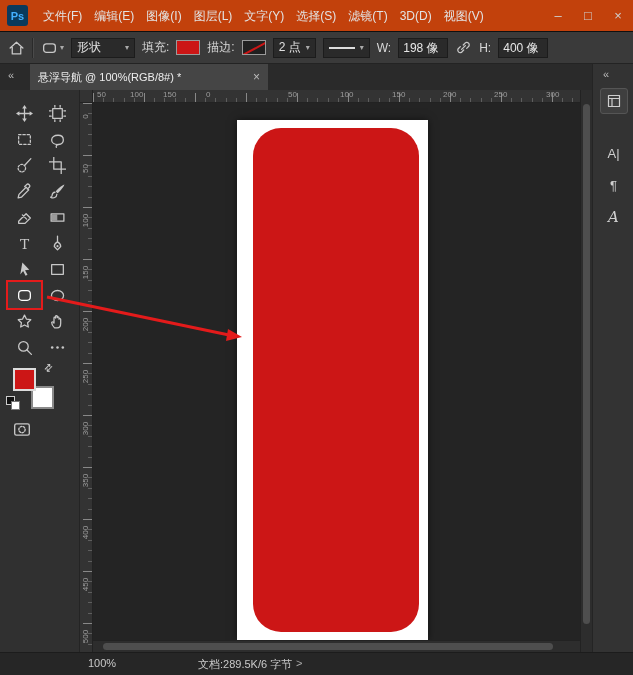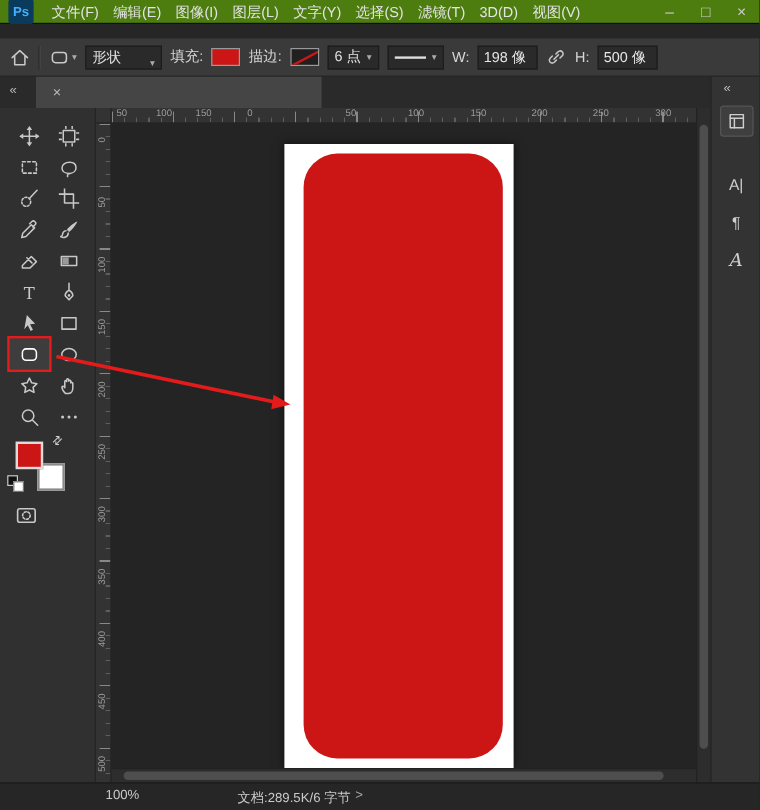--- a/index.html
+++ b/index.html
@@ -2,42 +2,42 @@
 <html style="--accent-red: #cc1616; --arrow-red: #e41b1b; --foreground: #cc1616; --background: #ffffff; --shape-red: #cc1616;"><head>
 <meta charset="utf-8">
 <style>
   html,body{margin:0;padding:0;}
   body{
     width:633px;height:675px;position:relative;overflow:hidden;
     background:#262626;color:#ddd;
     font-family:"Liberation Sans","DejaVu Sans",sans-serif;
   }
   
-  #titlebar{position:absolute;left:0;top:0;width:633px;height:20px;background:#4d7c0f;
+  #titlebar{position:absolute;left:0;top:0;width:633px;height:32px;background:#c2410c;
     border-bottom:1px solid #101010;display:flex;align-items:center;box-sizing:border-box;}
   .ps-logo{width:21px;height:21px;margin:0 9px 0 7px;background:#0a3a5c;color:#43b0ff;
     font-size:11px;font-weight:bold;display:flex;align-items:center;justify-content:center;border-radius:3px;flex:none;}
   .menu-items{display:flex;}
   .menu-item{padding:0 6px;font-size:12px;color:#e3e3e3;line-height:32px;white-space:nowrap;}
   .win-controls{margin-left:auto;display:flex;}
   .win-btn{width:30px;text-align:center;font-size:13px;color:#cfcfcf;line-height:30px;}
   
   #optionsbar{position:absolute;top:32px;left:0;width:633px;height:32px;background:#3a3a3a;
     border-bottom:1px solid #232323;display:flex;align-items:center;gap:7px;padding:0 8px;
     box-sizing:border-box;overflow:hidden;}
   .opt-label{font-size:12px;color:#d8d8d8;white-space:nowrap;}
   .opt-icon{color:#c9c9c9;display:flex;align-items:center;}
   .opt-icon svg{width:17px;height:17px;display:block;}
   .vdiv{width:1px;height:20px;background:#2a2a2a;border-right:1px solid #4a4a4a;flex:none;}
   .tool-preset{display:flex;align-items:center;gap:2px;color:#c9c9c9;}
   .tool-preset svg{width:17px;height:17px;}
   .caret{font-size:8px;color:#aaa;}
   .combo{display:flex;align-items:center;gap:5px;background:#2a2a2a;border:1px solid #1c1c1c;
     height:20px;padding:0 5px;font-size:12px;color:#e0e0e0;box-sizing:border-box;white-space:nowrap;}
-  .combo.mode{width:64px;justify-content:space-between;align-items:flex-end;}
+  .combo.mode{width:64px;justify-content:space-between;}
   .linesample{width:26px;height:2px;background:#ddd;}
   .swatch{width:24px;height:15px;border:1px solid #9a9a9a;box-sizing:border-box;flex:none;}
   .swatch.fill{background:var(--accent-red,#cc1616);}
   .swatch.stroke{background:#202020;position:relative;overflow:hidden;}
   .swatch.stroke .noslash{position:absolute;left:-5px;top:6px;width:36px;height:2px;
     background:var(--accent-red,#cc1616);transform:rotate(-28deg);}
   .field{background:#2a2a2a;border:1px solid #1c1c1c;height:18px;line-height:18px;padding:0 4px;
     font-size:12px;color:#e6e6e6;min-width:40px;white-space:nowrap;box-sizing:content-box;}
   
   #tabrow{position:absolute;top:64px;left:0;width:592px;height:26px;background:#2a2a2a;}
@@ -159,41 +159,42 @@
     <span>形状</span>
     <span class="caret">▾</span>
   </span>
   <span class="opt-label">填充:</span>
   <span class="swatch fill"></span>
   <span class="opt-label">描边:</span>
   <span class="swatch stroke">
       <span class="noslash"></span>
     </span>
   <span class="combo">
-    <span>6 点</span>
+    <span>2 点</span>
     <span class="caret">▾</span>
   </span>
   <span class="combo">
     <span class="linesample"></span>
     <span class="caret">▾</span>
   </span>
   <span class="opt-label">W:</span>
   <span class="field">198 像</span>
   <span class="opt-icon">
     <svg viewBox="0 0 16 16">
         <path class="s" d="M6.2 9.8l3.6-3.6M5 7.2L3.6 8.6a2.3 2.3 0 103.2 3.2l1.4-1.4M11 8.8l1.4-1.4a2.3 2.3 0 10-3.2-3.2L7.8 5.6"></path>
       </svg>
   </span>
   <span class="opt-label">H:</span>
-  <span class="field">500 像</span>
+  <span class="field">400 像</span>
 </div>
 
 <div id="tabrow">
   <span class="collapse">«</span>
   <div class="tab active">
+    <span class="tab-title">悬浮导航 @ 100%(RGB/8#) *</span>
     <span class="tab-close">×</span>
   </div>
 </div>
 
 <div id="tools">
   <div class="tool-grid">
       <div class="tool-cell">
         <svg viewBox="0 0 16 16">
           <path class="s" d="M8 2.5v11M2.5 8h11"></path>
           <path class="f" d="M8 0l2.2 3.2H5.8zM8 16l2.2-3.2H5.8zM0 8l3.2-2.2v4.4zM16 8l-3.2-2.2v4.4z"></path>

